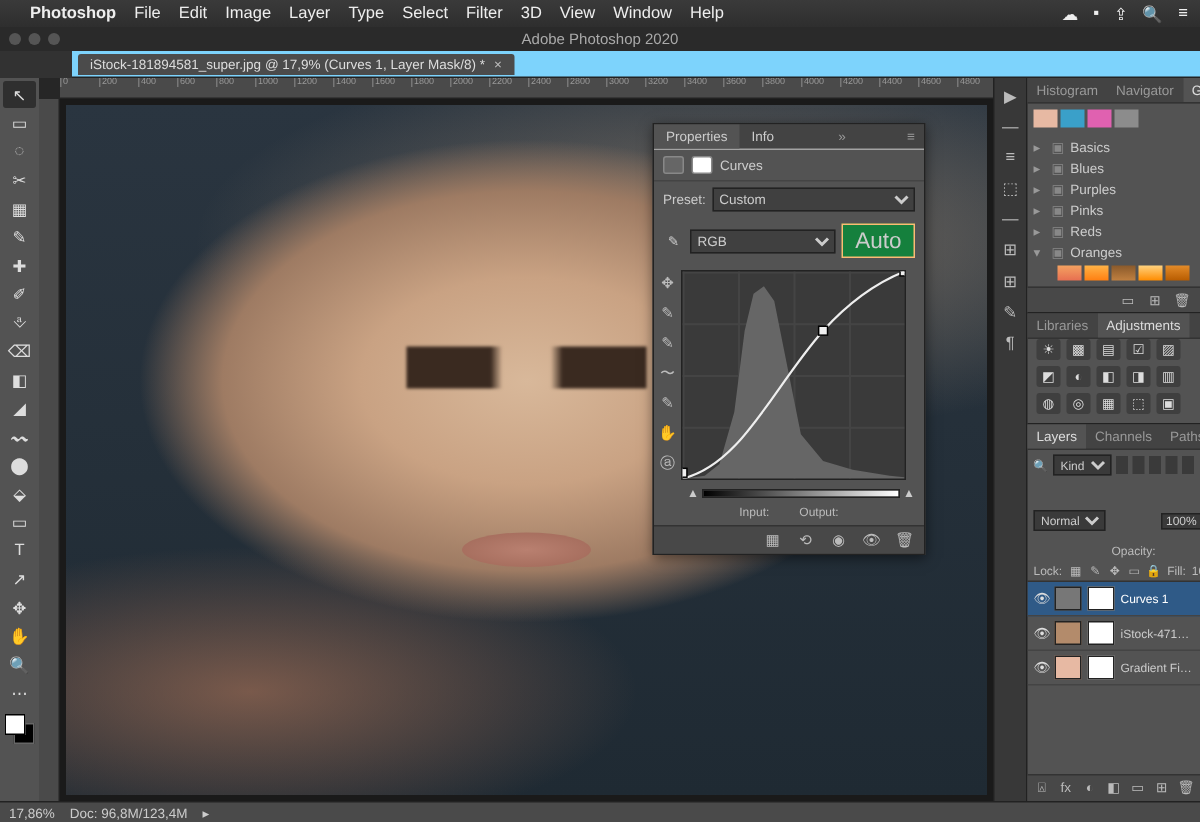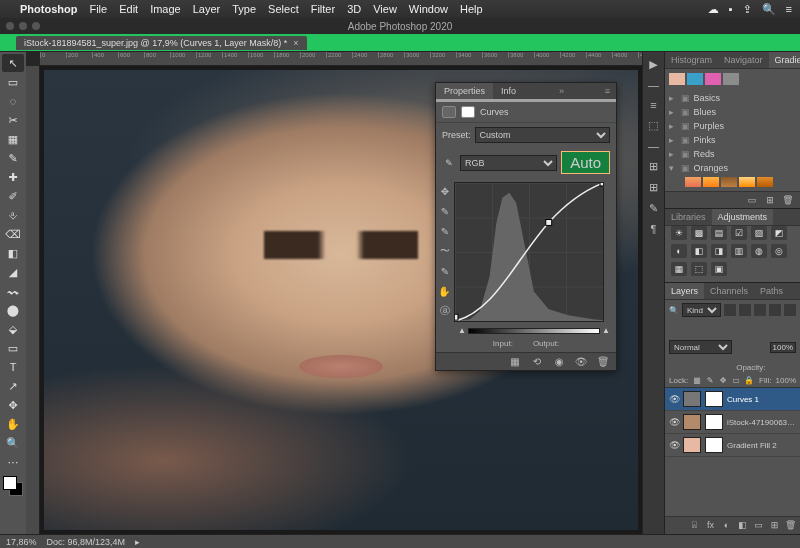--- a/index.html
+++ b/index.html
@@ -8,21 +8,21 @@
   .menubar { height: 18px; background: linear-gradient(#3a3a3a,#2e2e2e); display: flex; align-items: center; padding: 0 8px; gap: 12px; color: #eee; font-size: 11px; }
   .menubar .apple { font-size: 12px; }
   .menubar .mitem { cursor: default; }
   .menubar .mitem.bold { font-weight: 600; }
   .menubar .right { margin-left: auto; display: flex; gap: 10px; font-size: 11px; }
   
   .titlebar { height: 16px; background: #2a2a2a; display: flex; align-items: center; justify-content: center; color: #aaa; font-size: 10px; position: relative; }
   .titlebar .dots { position: absolute; left: 6px; display: flex; gap: 5px; }
   .titlebar .dots span { width: 8px; height: 8px; border-radius: 50%; background: #555; display: inline-block; }
   
-  .tabbar { height: 18px; background: #22c55e; display: flex; align-items: center; padding: 0 16px; border-bottom: 1px solid #222; }
+  .tabbar { height: 18px; background: #7dd3fc; display: flex; align-items: center; padding: 0 4px; border-bottom: 1px solid #222; margin-left: 48px; }
   .tabbar .tab { background: #4b4b4b; color: #ddd; padding: 2px 8px; font-size: 9px; border-radius: 2px 2px 0 0; display: flex; align-items: center; gap: 6px; }
   .tabbar .tab .x { color: #bbb; }
   
   .row { display: flex; height: calc(548px - 18px - 16px - 18px - 14px); }
   
   .tools { width: 26px; background: #535353; display: flex; flex-direction: column; align-items: center; padding-top: 2px; gap: 1px; }
   .tools .t { width: 22px; height: 18px; display: flex; align-items: center; justify-content: center; color: #ddd; font-size: 11px; border-radius: 2px; }
   .tools .t.sel { background: #2f2f2f; }
   .tools .swatch { width: 20px; height: 20px; margin-top: 4px; position: relative; }
   .tools .swatch .fg { width: 14px; height: 14px; background: #fff; border: 1px solid #000; position: absolute; top: 0; left: 0; }
@@ -37,21 +37,21 @@
     radial-gradient(ellipse 60% 50% at 50% 40%, #d8b89a 0%, #c9a283 30%, #9e7b63 55%, transparent 70%),
     radial-gradient(circle at 42% 42%, #1a2a3a 0%, #1a2a3a 1.5%, #fff 1.6%, #fff 2.2%, transparent 2.3%),
     radial-gradient(circle at 58% 42%, #1a2a3a 0%, #1a2a3a 1.5%, #fff 1.6%, #fff 2.2%, transparent 2.3%),
     radial-gradient(ellipse 80% 40% at 70% 20%, rgba(200,170,140,0.5), transparent 70%),
     radial-gradient(ellipse 60% 30% at 20% 85%, rgba(180,120,90,0.6), transparent 70%),
     linear-gradient(#2a3540,#1f2a33); }
   .portrait::after { content:""; position:absolute; left:43%; top:62%; width:14%; height:5%; background: radial-gradient(ellipse, #b98070, #a06858); border-radius: 50%; }
   .portrait::before { content:""; position:absolute; left:37%; top:35%; width:26%; height:6%; background: linear-gradient(90deg, #3a2a20 0%, #3a2a20 35%, transparent 40%, transparent 60%, #3a2a20 65%); filter: blur(1px); }
   
   .props { position: absolute; left: 435px; top: 82px; width: 182px; background: #535353; border: 1px solid #222; box-shadow: 0 2px 8px rgba(0,0,0,0.5); font-size: 9px; color: #ccc; }
-  .props .hdr { display: flex; background: #434343; border-bottom: 3px solid #a3a3a3; }
+  .props .hdr { display: flex; background: #434343; border-bottom: 1px solid #a3a3a3; }
   .props .hdr .ptab { padding: 3px 8px; }
   .props .hdr .ptab.active { background: #535353; }
   .props .hdr .ext { margin-left: auto; padding: 3px 6px; color: #999; }
   .props .sub { padding: 4px 6px; display: flex; align-items: center; gap: 5px; border-bottom: 1px solid #444; }
   .props .sub .cicn { width: 14px; height: 12px; background: #666; border: 1px solid #888; border-radius: 2px; }
   .props .preset-row { padding: 4px 6px; display: flex; align-items: center; gap: 4px; }
   .props select { flex: 1; background: #404040; color: #ccc; border: 1px solid #222; font-size: 9px; height: 16px; }
   .props .channel-row { padding: 4px 6px; display: flex; align-items: center; gap: 4px; }
   .props .channel-row .drop { width: 14px; text-align: center; }
   .props .auto { background: #15803d; border: 1px solid #fdba74; color: #ccc; padding: 2px 8px; font-size: 15px; }
@@ -63,21 +63,21 @@
     linear-gradient(#555 1px, transparent 1px) 0 0/100% 25%,
     linear-gradient(90deg, #555 1px, transparent 1px) 0 0/25% 100%; opacity: .4; }
   .props .curve .histo { position: absolute; inset: 0; }
   .props .curve svg { position: absolute; inset: 0; }
   .props .io { display: flex; justify-content: center; gap: 20px; padding: 2px 0 4px; font-size: 8px; color: #bbb; }
   .props .bottom { display: flex; justify-content: flex-end; gap: 8px; padding: 3px 6px; border-top: 1px solid #333; background: #484848; color: #bbb; font-size: 10px; }
   .props .bottom span { width: 14px; text-align: center; }
   
   .midstrip { width: 22px; background: #383838; border-left: 1px solid #222; display: flex; flex-direction: column; align-items: center; gap: 8px; padding-top: 6px; color: #bbb; font-size: 11px; }
   
-  .panels { width: 136px; background: #535353; border-left: 1px solid #222; display: flex; flex-direction: column; font-size: 9px; }
+  .panels { width: 116px; background: #535353; border-left: 1px solid #222; display: flex; flex-direction: column; font-size: 9px; }
   .ptabs { display: flex; background: #434343; border-bottom: 1px solid #333; }
   .ptabs span { padding: 3px 6px; color: #999; }
   .ptabs span.active { background: #535353; color: #ddd; }
   .swatches-row { display: flex; gap: 2px; padding: 4px; }
   .swatches-row i { width: 16px; height: 12px; display: inline-block; }
   .folder-list { padding: 2px 4px; }
   .folder-list .f { display: flex; align-items: center; gap: 4px; padding: 2px 0; color: #ccc; }
   .folder-list .f .chev { width: 8px; color: #999; }
   .folder-list .f .ficon { color: #888; }
   .folder-list .grads { display: flex; gap: 2px; padding: 2px 0 2px 16px; }

